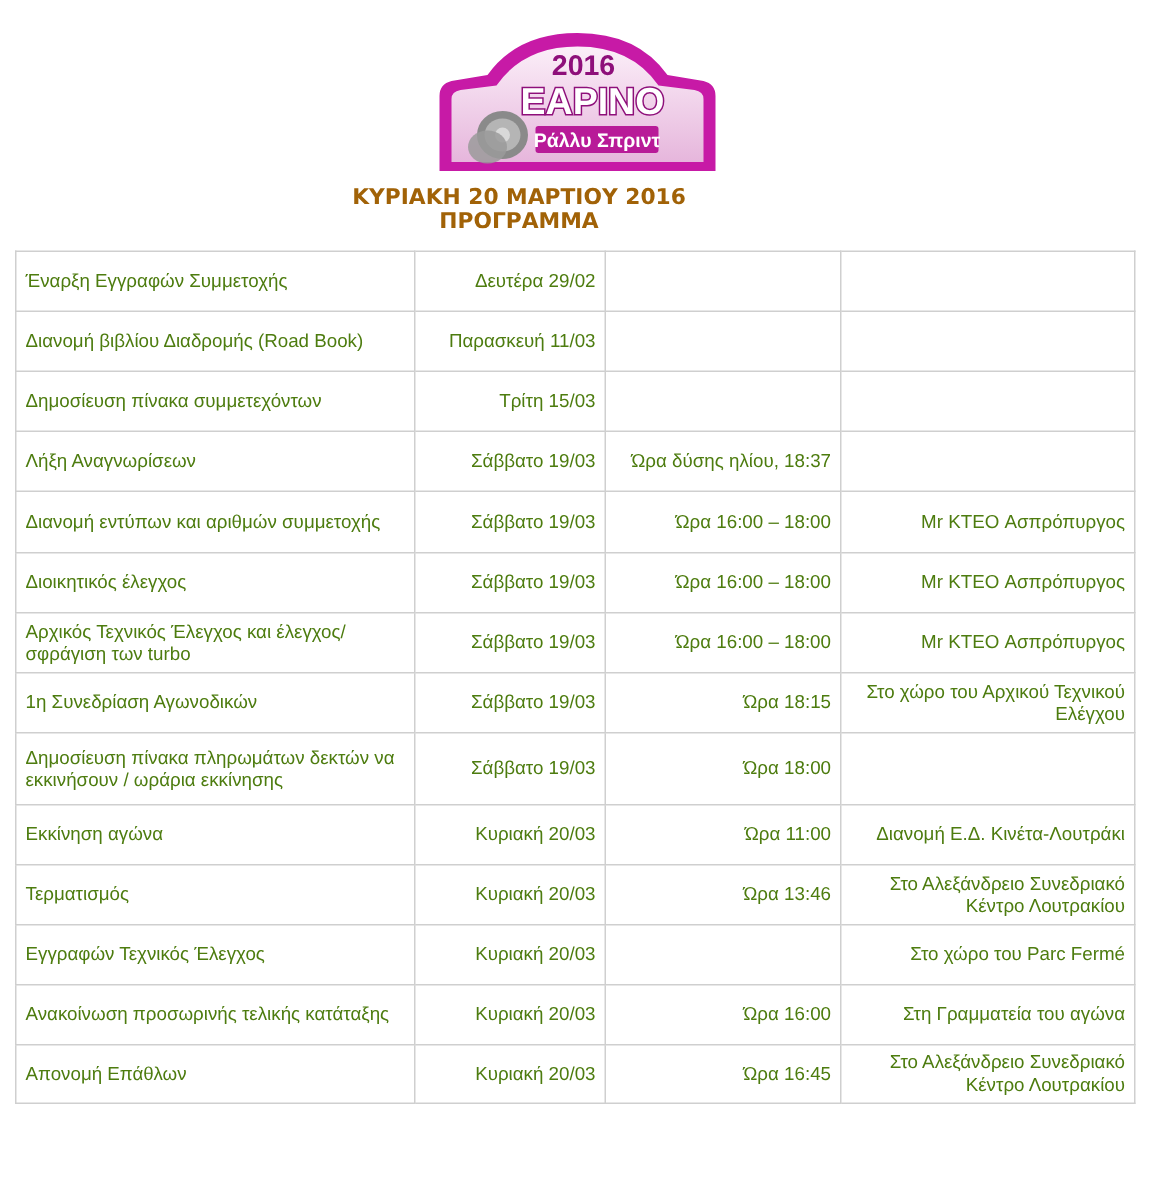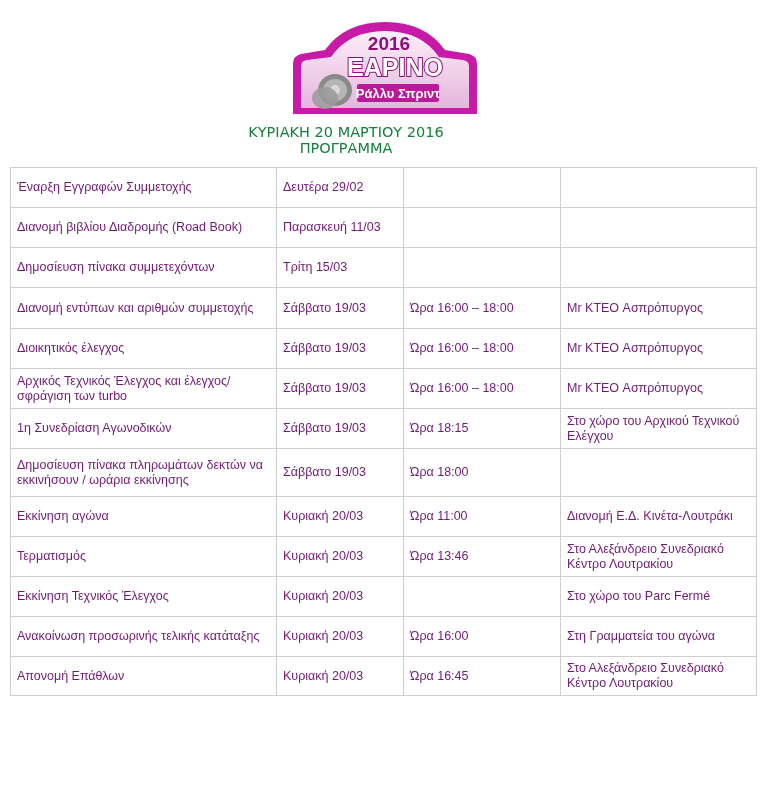--- a/index.html
+++ b/index.html
@@ -7,35 +7,35 @@
     width: 768px; height: 789px; position: relative; overflow: hidden;
     font-family: "Liberation Sans", "DejaVu Sans", sans-serif; color: #1a1a1a;
   }
   .logo {
     position: absolute; left: 285px; top: 18px; width: 200px; height: 100px;
   }
   .logo svg { width: 100%; height: 100%; display: block; }
   .title {
     position: absolute; left: 0; width: 692px; text-align: center;
     font-family: "DejaVu Sans", "Liberation Sans", sans-serif;
-    font-weight: normal; font-size: 14.5px; color: #15803d;
+    font-weight: bold; font-size: 14.5px; color: #a16207;
   }
   .title.t1 { top: 124px; }
   .title.t2 { top: 140px; }
   table.schedule {
     position: absolute; left: 10px; top: 167px;
     width: 746px; border-collapse: collapse; table-layout: fixed;
   }
   table.schedule td {
     border: 1.5px solid #cfcfcf;
-    font-size: 12.5px; line-height: 15px; color: #701a75;
+    font-size: 12.5px; line-height: 15px; color: #4d7c0f;
     padding: 0 6px; vertical-align: middle;
   }
   td.c-event { text-align: left; padding-left: 8px; }
-  td.c-date, td.c-time, td.c-place { text-align: left; }
+  td.c-date, td.c-time, td.c-place { text-align: right; }
   td.c-place { font-size: 12px; line-height: 14px; }
 </style>
 </head>
 <body>
 
 <div class="logo">
   <svg viewBox="0 0 200 100">
     <defs>
       <linearGradient id="plateFill" x1="0" y1="0" x2="0" y2="1">
         <stop offset="0" stop-color="#fbeef8"></stop>
@@ -79,20 +79,26 @@
       <td class="c-date">Παρασκευή 11/03</td>
       <td class="c-time"></td>
       <td class="c-place"></td>
     </tr>
     <tr style="height:40px">
       <td class="c-event">Δημοσίευση πίνακα συμμετεχόντων</td>
       <td class="c-date">Τρίτη 15/03</td>
       <td class="c-time"></td>
       <td class="c-place"></td>
     </tr>
+    <tr style="height:40px">
+      <td class="c-event">Λήξη Αναγνωρίσεων</td>
+      <td class="c-date">Σάββατο 19/03</td>
+      <td class="c-time">Ώρα δύσης ηλίου, 18:37</td>
+      <td class="c-place"></td>
+    </tr>
     <tr style="height:41px">
       <td class="c-event">Διανομή εντύπων και αριθμών συμμετοχής</td>
       <td class="c-date">Σάββατο 19/03</td>
       <td class="c-time">Ώρα 16:00 – 18:00</td>
       <td class="c-place">Mr KTEO Ασπρόπυργος</td>
     </tr>
     <tr style="height:40px">
       <td class="c-event">Διοικητικός έλεγχος</td>
       <td class="c-date">Σάββατο 19/03</td>
       <td class="c-time">Ώρα 16:00 – 18:00</td>
@@ -122,21 +128,21 @@
       <td class="c-time">Ώρα 11:00</td>
       <td class="c-place">Διανομή Ε.Δ. Κινέτα-Λουτράκι</td>
     </tr>
     <tr style="height:40px">
       <td class="c-event">Τερματισμός</td>
       <td class="c-date">Κυριακή 20/03</td>
       <td class="c-time">Ώρα 13:46</td>
       <td class="c-place">Στο Αλεξάνδρειο Συνεδριακό Κέντρο Λουτρακίου</td>
     </tr>
     <tr style="height:40px">
-      <td class="c-event">Εκκίνηση Τεχνικός Έλεγχος</td>
+      <td class="c-event">Εγγραφών Τεχνικός Έλεγχος</td>
       <td class="c-date">Κυριακή 20/03</td>
       <td class="c-time"></td>
       <td class="c-place">Στο χώρο του Parc Fermé</td>
     </tr>
     <tr style="height:40px">
       <td class="c-event">Ανακοίνωση προσωρινής τελικής κατάταξης</td>
       <td class="c-date">Κυριακή 20/03</td>
       <td class="c-time">Ώρα 16:00</td>
       <td class="c-place">Στη Γραμματεία του αγώνα</td>
     </tr>

